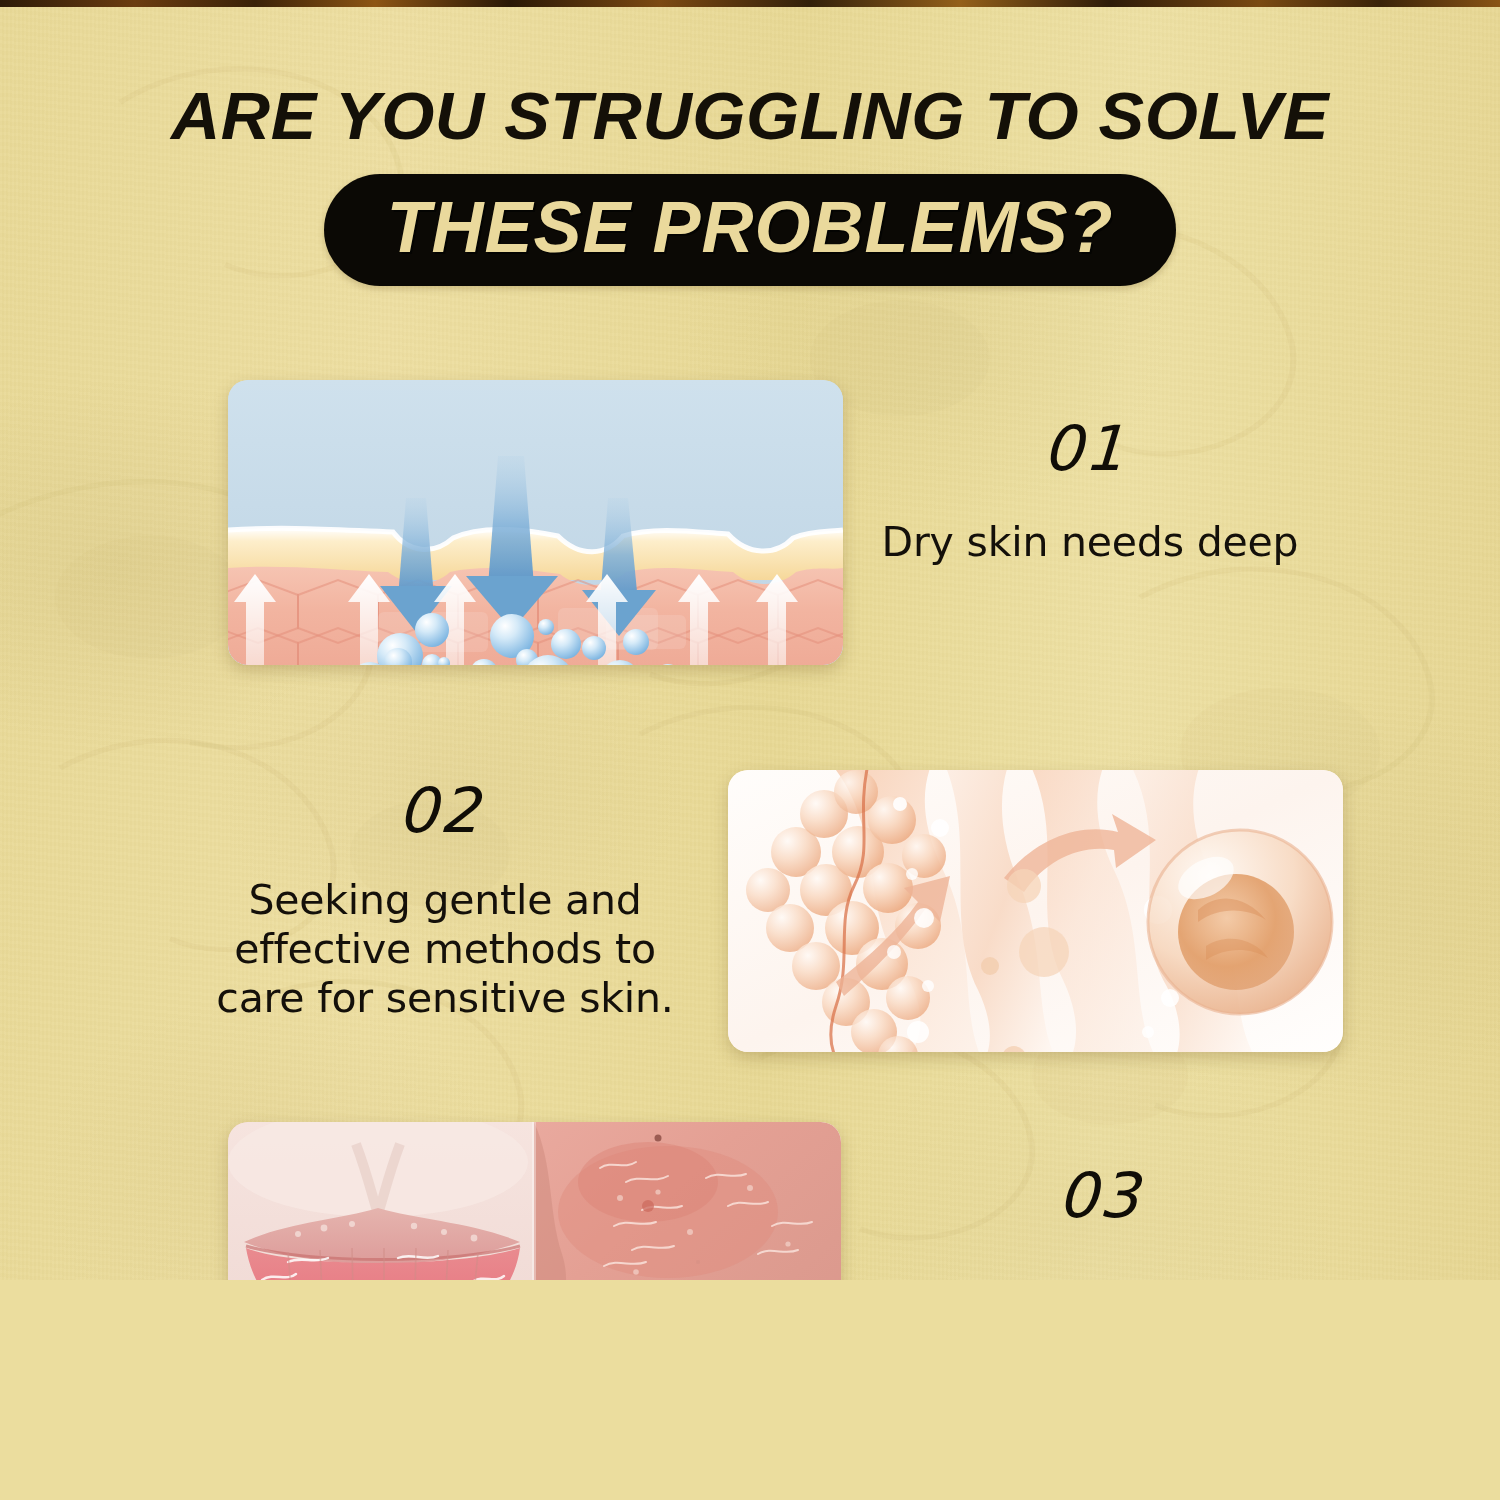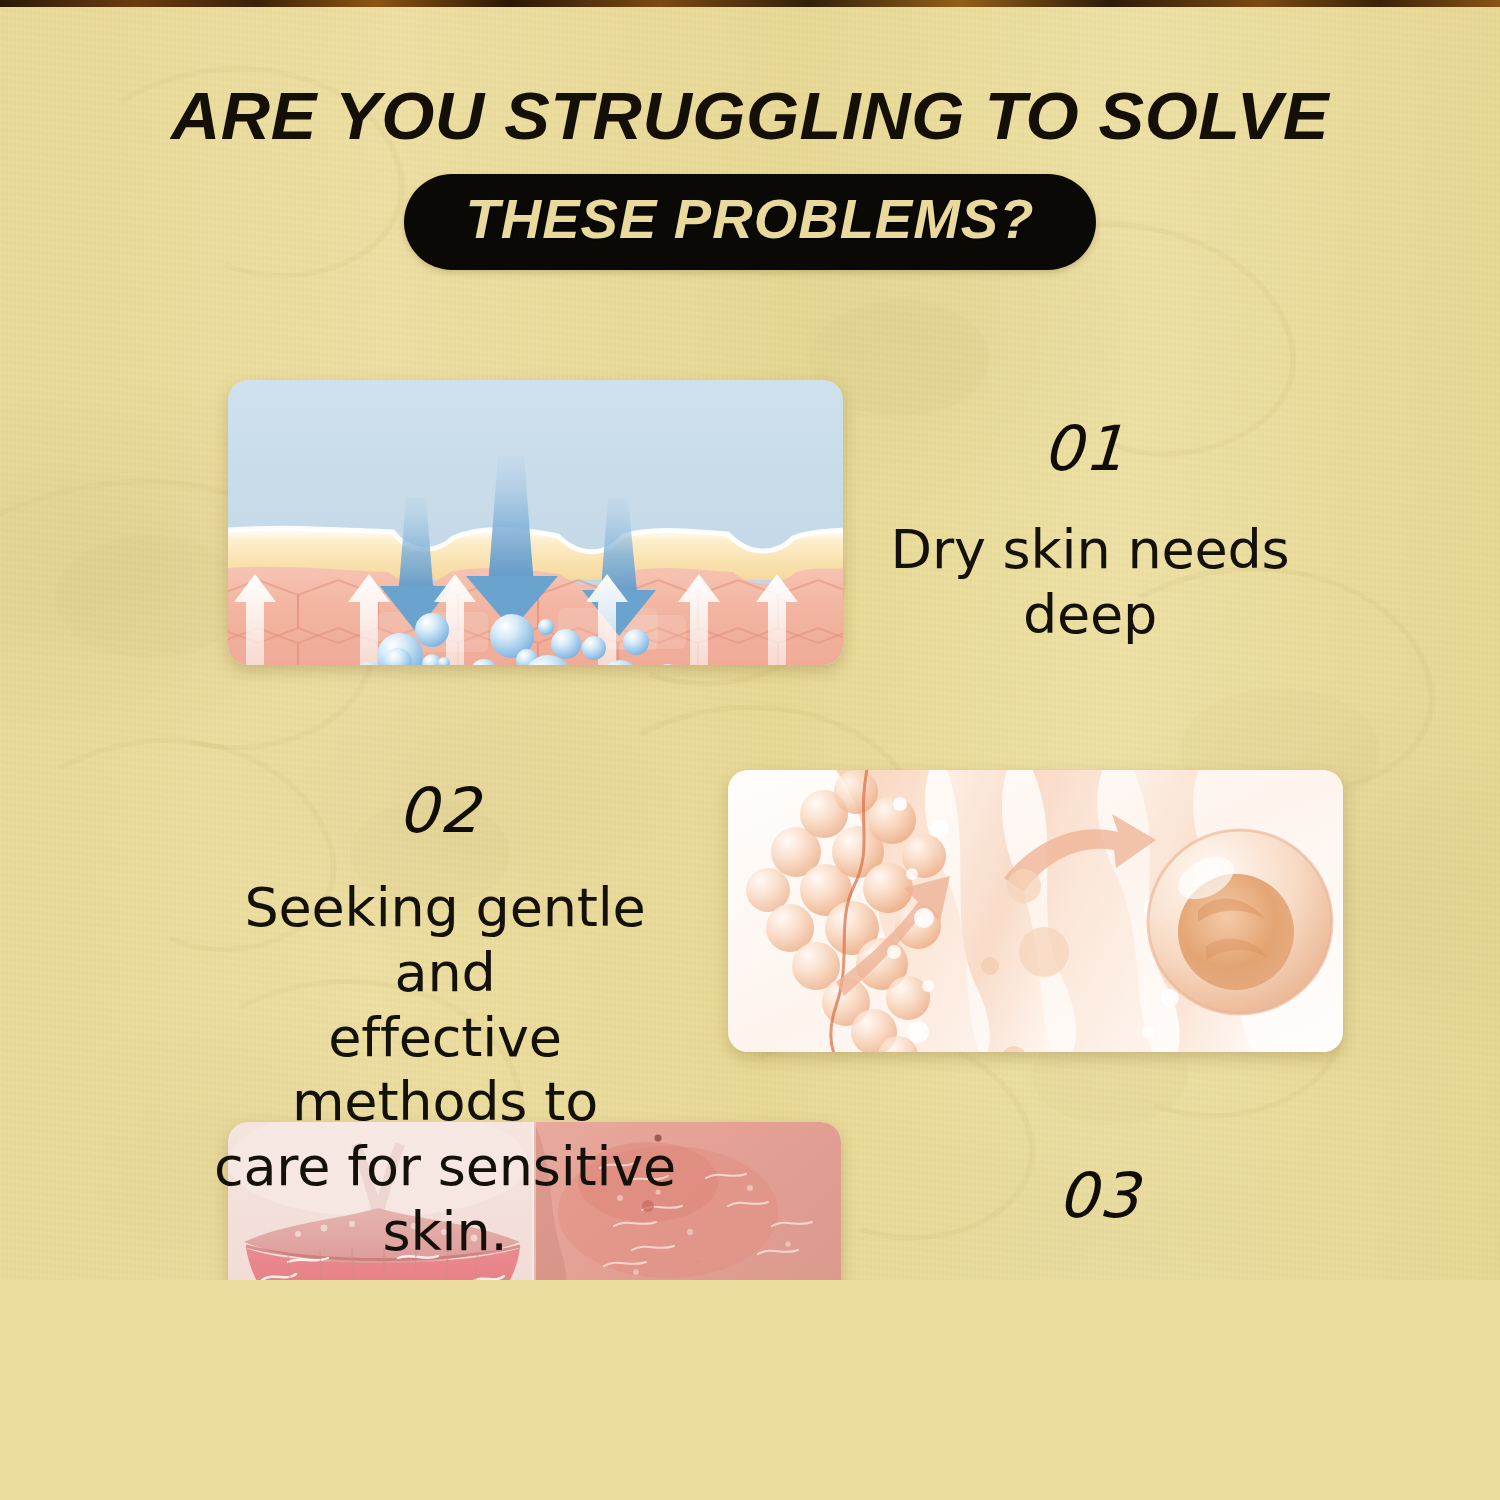--- a/index.html
+++ b/index.html
@@ -45,21 +45,21 @@
   }
   .pill-wrap{margin-top:25px;display:flex;justify-content:center;}
   .pill{
     display:inline-block;background:#0b0905;
     border-radius:70px;padding:17px 62px 23px 62px;
     box-shadow:0 3px 6px rgba(90,70,25,.22);
   }
   .pill-text{
     font-family:"Liberation Sans", sans-serif;
     font-weight:700;font-style:italic;
-    font-size:56px;letter-spacing:1px;color:#ead99c;
+    font-size:72px;letter-spacing:1px;color:#ead99c;
     line-height:1;white-space:nowrap;
     text-shadow:2px 2px 0 rgba(0,0,0,.55);
   }
 
   
   .card{
     position:absolute;border-radius:20px;overflow:hidden;
     box-shadow:0 6px 16px rgba(120,95,40,.28);
   }
 
@@ -76,21 +76,21 @@
   .block{position:absolute;text-align:center;}
   .num{
     font-family:"DejaVu Sans", sans-serif;
     font-style:italic;font-weight:400;
     font-size:62px;color:#100d07;line-height:1;
     letter-spacing:2px;
     transform:skewX(-6deg);
   }
   .desc{
     font-family:"DejaVu Sans", sans-serif;
-    font-size:54px;color:#14100a;line-height:1.20;
+    font-size:41px;color:#14100a;line-height:1.20;
     font-weight:400;letter-spacing:-.2px;
   }
   #block1{left:845px;top:418px;width:490px;}
   #block1 .desc{margin-top:38px;}
   #block2{left:205px;top:780px;width:480px;}
   #block2 .desc{margin-top:34px;}
   #block3{left:885px;top:1165px;width:440px;}
   #block3 .desc{margin-top:36px;}
 </style>
 </head>

